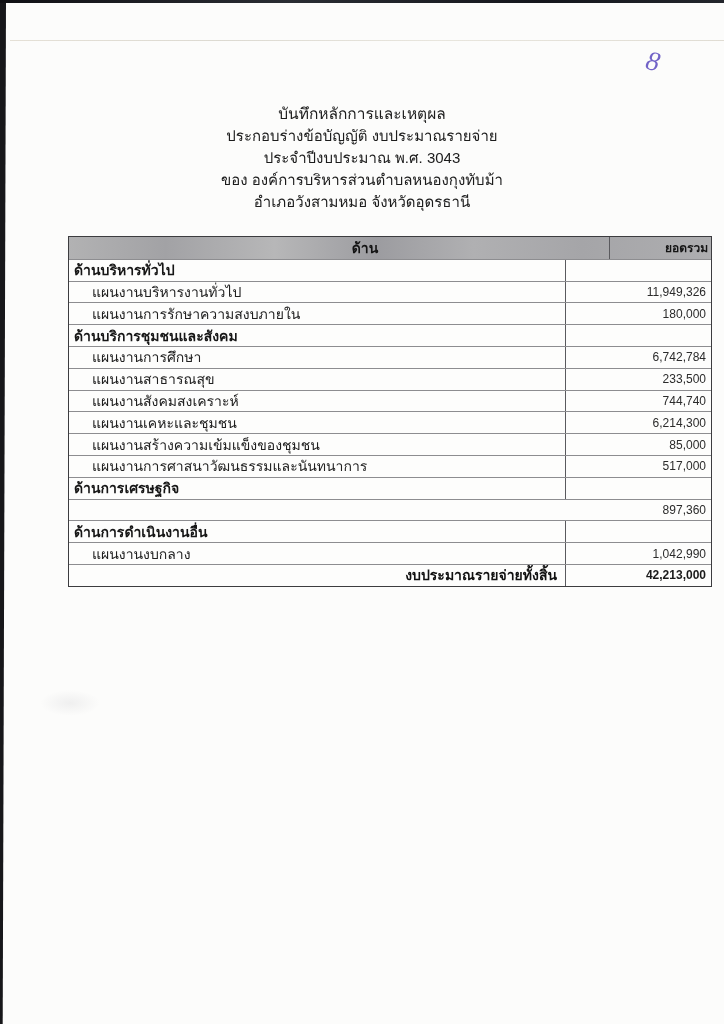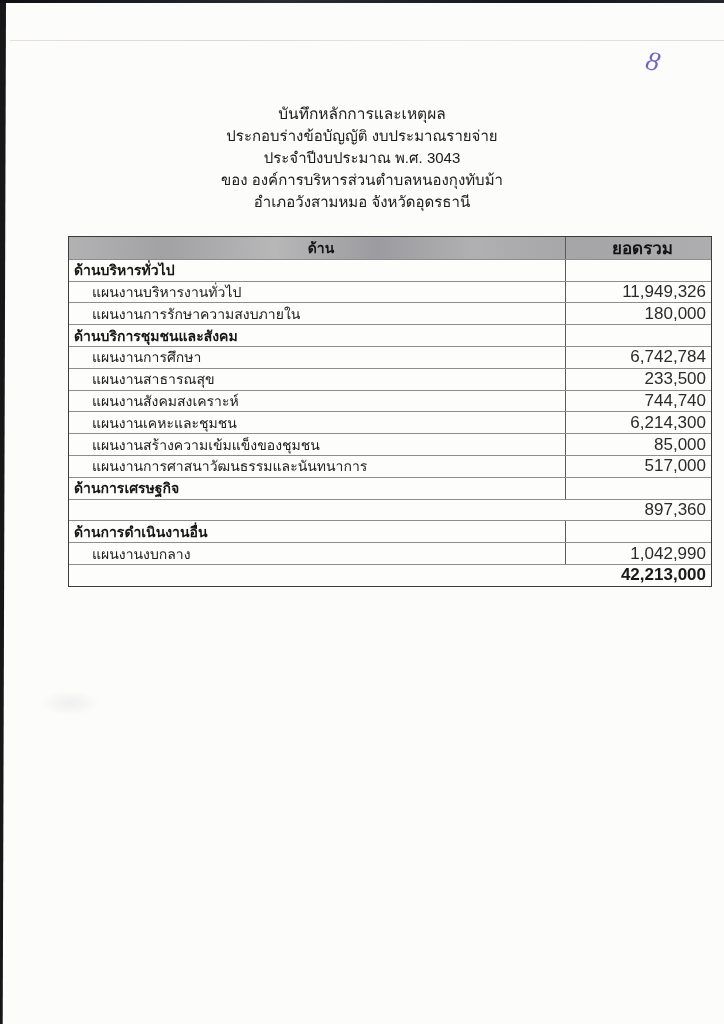--- a/index.html
+++ b/index.html
@@ -97,29 +97,30 @@
     display: flex;
     align-items: center;
     overflow: hidden;
     white-space: nowrap;
   }
   .c-amount {
     flex: 1;
     box-sizing: border-box;
     padding-right: 5px;
     text-align: right;
-    font-size: 17px;
+    font-size: 12px;
     color: #2b2b2b;
   }
   .th {
     justify-content: center;
     text-align: center;
     font-weight: bold;
     color: #141414;
     padding-left: 8px;
+    margin-left: 44px;
   }
   .c-amount.th { padding-right: 0; }
   .section { font-weight: bold; color: #161616; }
   .item { padding-left: 23px; color: #202020; }
   .total-label {
     font-weight: bold;
     justify-content: flex-end;
     padding-right: 8px;
     color: #111;
   }
@@ -198,15 +199,16 @@
   </div>
   <div class="t-row">
     <div class="c-label section">ด้านการดำเนินงานอื่น</div>
     <div class="c-amount"></div>
   </div>
   <div class="t-row">
     <div class="c-label item">แผนงานงบกลาง</div>
     <div class="c-amount">1,042,990</div>
   </div>
   <div class="t-row">
+    <div class="c-label total-label">งบประมาณรายจ่ายทั้งสิ้น</div>
     <div class="c-amount total-amount">42,213,000</div>
   </div>
 </div>
 
 </body></html>

